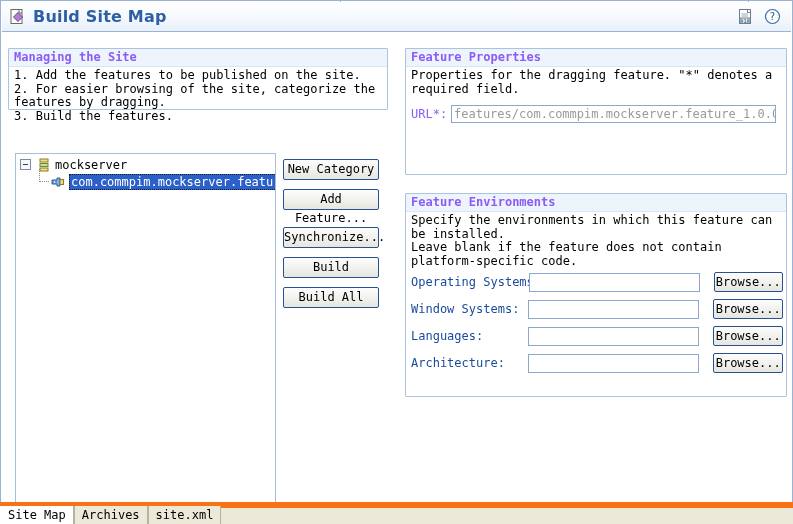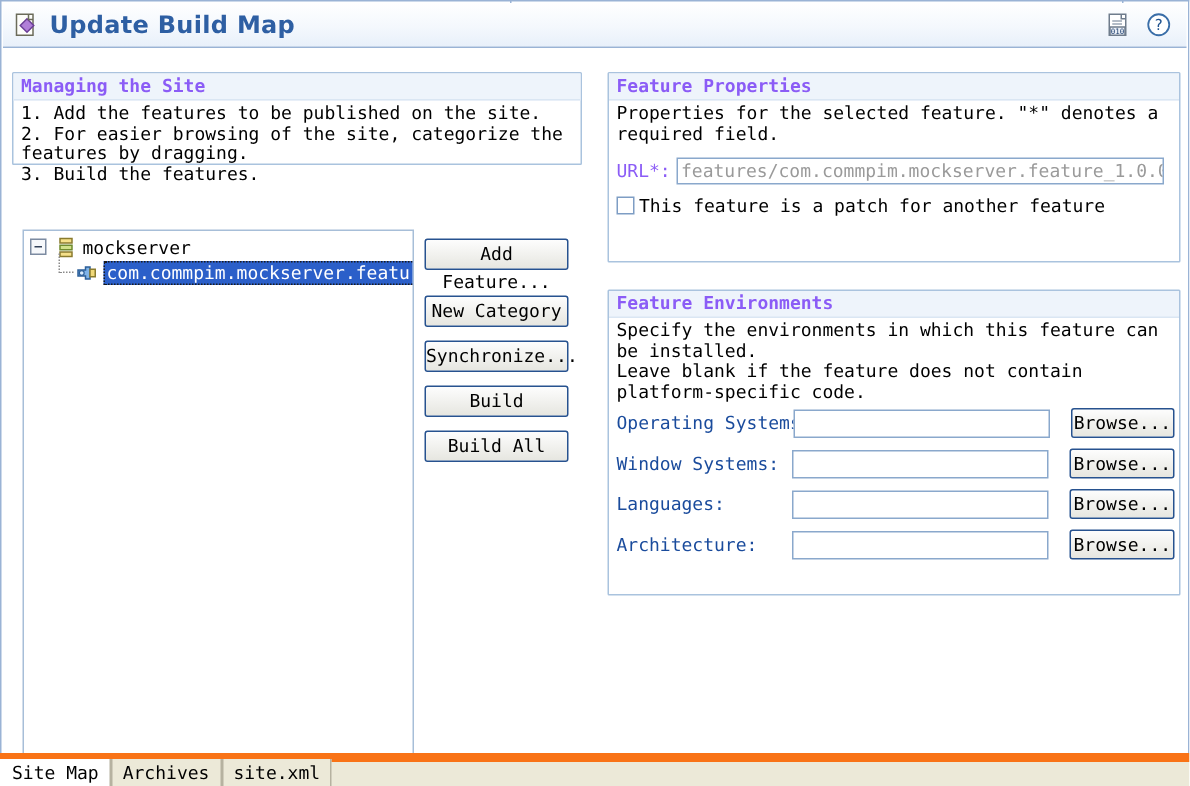--- a/index.html
+++ b/index.html
@@ -392,21 +392,21 @@
   <div class="chrome-tick" style="left:748px"></div>
 
   <div class="form-header">
     <span class="form-header-icon">
       <svg width="18" height="18" viewBox="0 0 18 18">
         <rect x="2" y="1.5" width="11" height="14" fill="#fdfdfa" stroke="#6b6b5a" stroke-width="1"></rect>
         <polygon points="9,4.5 13.5,9 9,13.5 4.5,9" fill="#b07fd8" stroke="#6b3f96" stroke-width="1"></polygon>
         <polyline points="10,1.5 10,5 13,5" fill="none" stroke="#6b6b5a" stroke-width="1"></polyline>
       </svg>
     </span>
-    <span class="form-title">Update Build Map</span>
+    <span class="form-title">Build Site Map</span>
     <span class="form-header-tools">
       <span class="tool-icon">
         <svg width="17" height="17" viewBox="0 0 17 17">
           <rect x="2.5" y="1.5" width="11" height="14" fill="#ffffff" stroke="#6f7c8c" stroke-width="1"></rect>
           <polyline points="10.5,1.5 10.5,4.5 13.5,4.5" fill="none" stroke="#6f7c8c" stroke-width="1"></polyline>
           <line x1="4.5" y1="6" x2="11" y2="6" stroke="#9aa6b4" stroke-width="1"></line>
           <line x1="4.5" y1="8" x2="11" y2="8" stroke="#9aa6b4" stroke-width="1"></line>
           <rect x="3" y="10" width="10" height="5.5" fill="#e9eef5" stroke="#6f7c8c" stroke-width="1"></rect>
           <text x="8" y="14.6" font-size="5" font-family="DejaVu Sans Mono, monospace" fill="#1a3c6e" text-anchor="middle">010</text>
         </svg>
@@ -458,40 +458,36 @@
       <div class="tree-hscroll">
         <span class="scroll-btn left"></span>
         <span class="scroll-track">
           <span class="scroll-thumb"></span>
         </span>
         <span class="scroll-btn right"></span>
       </div>
     </div>
 
     <div class="btn-col">
+      <button class="push-btn btn-gap-sm">New Category</button>
       <button class="push-btn btn-gap-lg">Add Feature...</button>
-      <button class="push-btn btn-gap-sm">New Category</button>
       <button class="push-btn btn-gap-sm">Synchronize...</button>
       <button class="push-btn btn-gap-sm">Build</button>
       <button class="push-btn">Build All</button>
     </div>
 
     <div class="section" id="section-properties">
       <div class="section-title">Feature Properties</div>
-      <div class="section-desc">Properties for the selected feature.  "*" denotes a required field.</div>
+      <div class="section-desc">Properties for the dragging feature.  "*" denotes a required field.</div>
 
       <div class="field-row">
         <span class="field-label" id="url-label">URL*:</span>
         <span class="text-input muted" id="url-input">features/com.commpim.mockserver.feature_1.0.0.qualifi</span>
       </div>
 
-      <div class="check-row">
-        <span class="checkbox"></span>
-        <span class="check-label">This feature is a patch for another feature</span>
-      </div>
     </div>
 
     <div class="section" id="section-environments">
       <div class="section-title">Feature Environments</div>
       <div class="section-desc">Specify the environments in which this feature can be installed.
 Leave blank if the feature does not contain platform-specific code.</div>
 
       <div class="env-grid">
         <div class="env-row">
           <span class="env-label">Operating Systems:</span>

